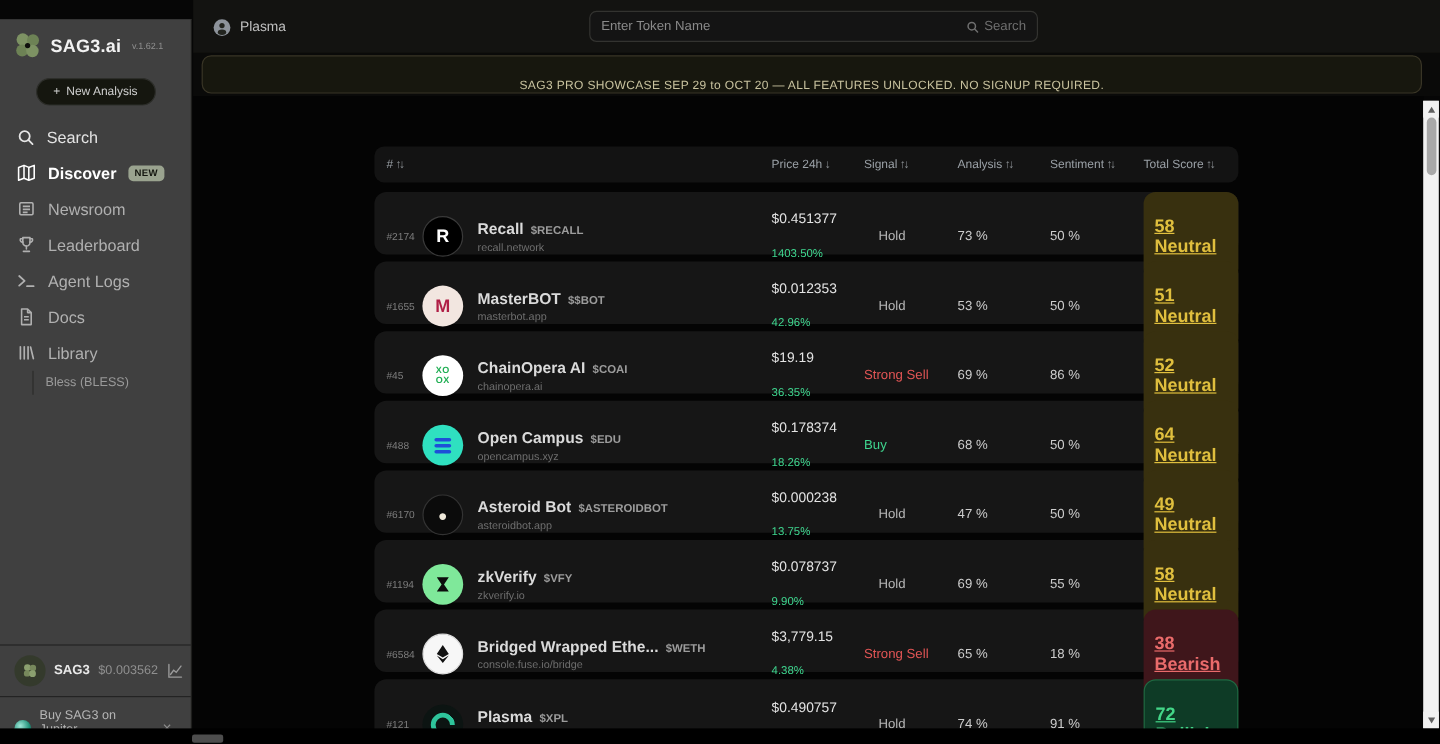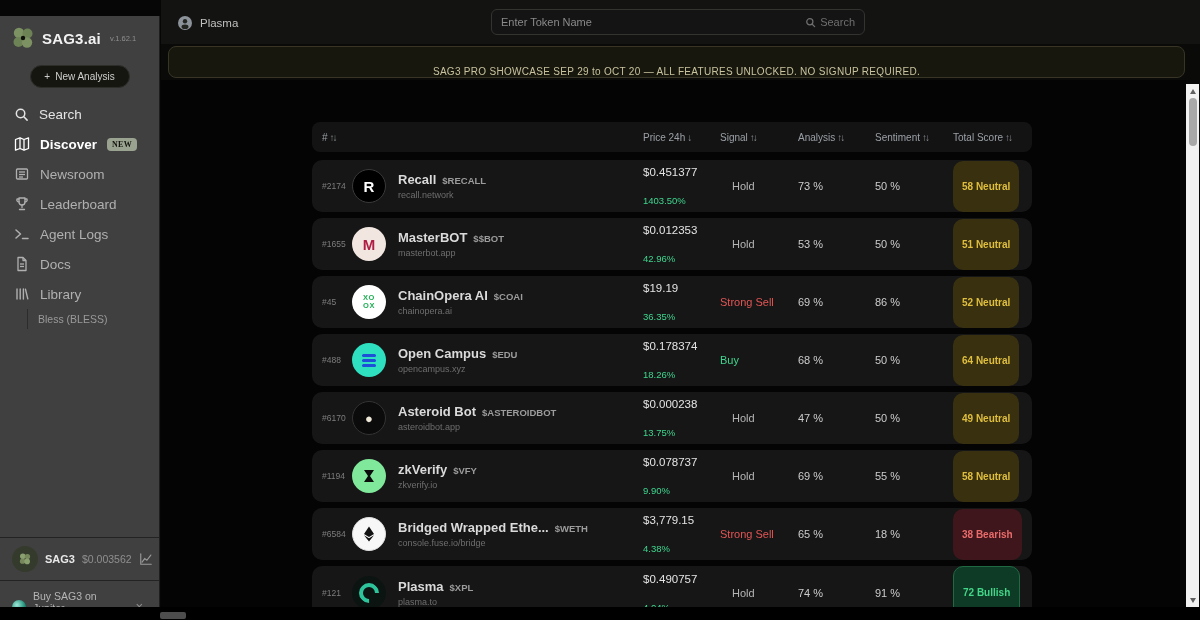--- a/index.html
+++ b/index.html
@@ -12,21 +12,21 @@
   .logo-mark { width:26px; height:26px; flex:none; }
   .logo-text { font-size:15px; font-weight:700; color:#f2f2f2; letter-spacing:.2px; }
   .logo-ver { font-size:7.5px; color:#8f8f8f; margin-left:3px; }
   .new-analysis { margin:10px auto 6px auto; width:100px; height:23px; display:flex; align-items:center; justify-content:center; gap:5px;
     border:1px solid #2d2e2a; border-radius:14px; background:#15160f; color:#cfcfcf; font-size:10px; cursor:pointer; }
   .nav { margin-top:12px; }
   .nav-item { display:flex; align-items:center; gap:10px; padding:7px 14px; font-size:13.5px; color:#b0b0b0; cursor:pointer; }
   .nav-item svg { flex:none; }
   .nav-item.bright { color:#e4e4e4; }
   .nav-item.active { color:#ffffff; font-weight:600; }
-  .new-badge { background:#9aa38f; color:#14160f; font-size:8px; font-weight:700; padding:2px 5px; border-radius:4px; letter-spacing:.3px;font-family:Liberation Serif, serif; }
+  .new-badge { background:#9aa38f; color:#14160f; font-size:8px; font-weight:700; padding:2px 5px; border-radius:4px; letter-spacing:.3px; }
   .nav-sub { margin-left:27px; border-left:1px solid #2c2c2a; padding:4px 0 4px 10px; font-size:10.5px; color:#9a9a9a; cursor:pointer; }
 
   .sidebar-bottom { position:absolute; left:0; right:0; bottom:13px; }
   .token-row { display:flex; align-items:center; gap:7px; padding:8px 12px; border-top:1px solid #232323; }
   .token-avatar { width:26px; height:26px; border-radius:50%; background:#343a2c; display:flex; align-items:center; justify-content:center; flex:none; }
   .token-name { font-size:11px; font-weight:700; color:#e8e8e8; }
   .token-price { font-size:10.5px; color:#8f8f8f; }
   .token-chart { margin-left:auto; cursor:pointer; display:flex; }
   .jupiter-row { display:flex; align-items:flex-end; gap:7px; padding:9px 12px; border-top:1px solid #232323; }
   .jupiter-icon { width:14px; height:14px; border-radius:50%; flex:none;
@@ -64,21 +64,21 @@
   .ticon { width:34px; height:34px; border-radius:50%; flex:none; margin-right:12px; display:flex; flex-direction:column; align-items:center; justify-content:center; overflow:hidden; }
   .tok-line { display:flex; align-items:baseline; }
   .tok-name { font-size:13px; font-weight:600; color:#dadada; }
   .tok-ticker { font-size:9.5px; font-weight:700; color:#9c9c9c; margin-left:6px; }
   .tok-domain { font-size:9px; color:#6e6e6e; margin-top:3px; }
   .price { font-size:11.5px; color:#e4e4e4; }
   .change { font-size:9.5px; color:#3fd68f; margin-top:17px; }
   .signal { font-size:11px; }
   .sig-hold { color:#b5b5b5;margin-left:12px; } .sig-buy { color:#3fd68f; } .sig-sell { color:#e25555; }
   .pct { font-size:11px; color:#cccccc; }
-  .badge { display:inline-block; padding:20px 9px; border-radius:10px; font-size:10px; font-weight:700; }
+  .badge { display:inline-block; padding:20px 9px; border-radius:10px; font-size:15px; font-weight:700;text-decoration:underline; }
   .score-neutral { background:#38300f; color:#e0bf3e; }
   .score-bearish { background:#3f161b; color:#ea6b6b; }
   .score-bullish { background:#0e3b26; color:#43d688; border:1px solid #1f6a42; }
 
   
   .icon-recall { background:#000; color:#fff; border:1px solid #3a3a3a; font-weight:700; font-size:15px; }
   .icon-masterbot { background:#f2e6e0; color:#b01e45; font-weight:800; font-size:15px; }
   .icon-chainopera { background:#fff; color:#1fae53; font-weight:800; font-size:7.5px; line-height:8px; letter-spacing:.5px; }
   .icon-opencampus { background:#2fe0c0; }
   .icon-opencampus .bar { width:14px; height:3px; background:#1d4fd8; border-radius:2px; margin:1px 0; }

